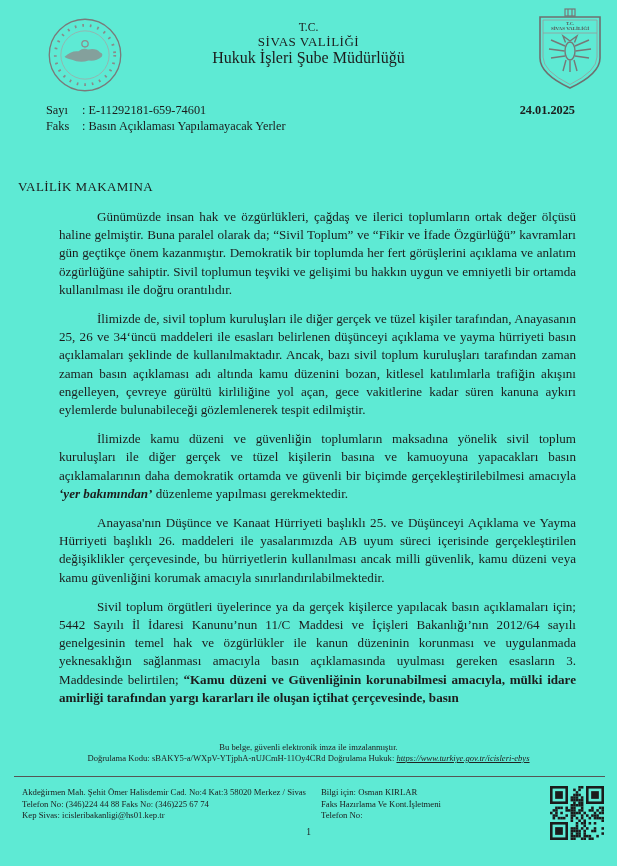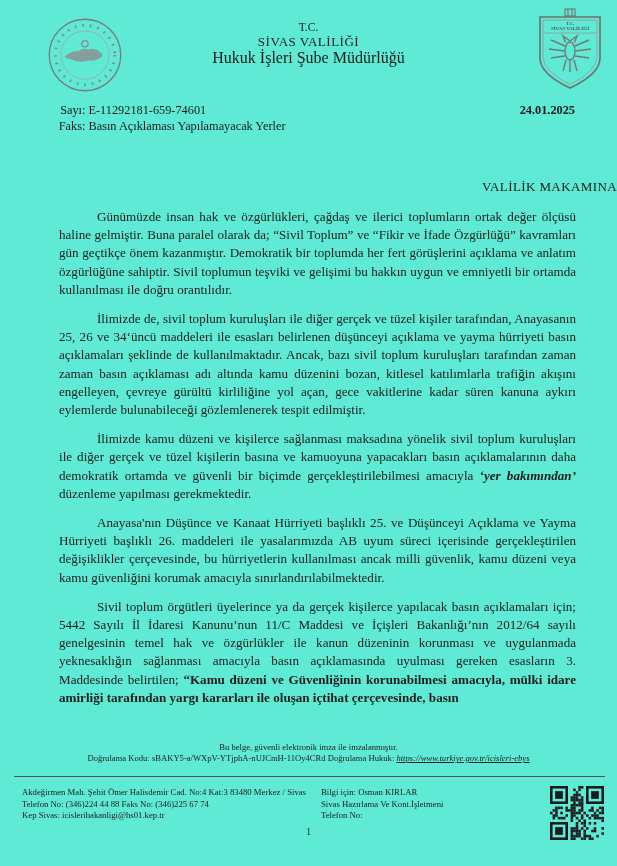--- a/index.html
+++ b/index.html
@@ -19,24 +19,24 @@
   .lh-office{font-size:13px;line-height:16px;letter-spacing:.5px;}
   .lh-dept{font-size:16px;line-height:15px;}
   .emblem{position:absolute;right:12px;top:8px;width:70px;height:84px;}
   .emblem svg{position:absolute;left:0;top:0;}
   .emblem-caption{position:absolute;top:13px;left:0;right:0;text-align:center;color:#555;}
   .emblem-caption .l1{font-size:4.5px;line-height:5px;font-weight:bold;}
   .emblem-caption .l2{font-size:5px;line-height:6px;font-weight:bold;}
   
   .meta{position:absolute;top:103px;left:46px;right:120px;font-size:12.3px;}
   .meta-row{display:flex;line-height:15.5px;}
-  .meta-lbl{width:36px;flex:none;text-align:right;}
+  .meta-lbl{width:36px;flex:none;}
   .doc-date{position:absolute;top:103px;right:42px;font-size:12.3px;line-height:15.5px;font-weight:bold;}
   
-  .recipient{position:absolute;top:179px;left:0;right:0;text-align:right;font-size:13px;letter-spacing:.4px;padding-left:48px;}
+  .recipient{position:absolute;top:179px;left:18px;right:0;text-align:left;font-size:13px;letter-spacing:.4px;}
   .body-text{position:absolute;top:208px;left:46px;right:41px;font-size:13.1px;line-height:18.2px;text-align:justify;}
   .body-text p{margin:0 0 11px 13px;text-indent:38px;}
   .em-bi{font-weight:bold;font-style:italic;}
   .b{font-weight:bold;}
   
   .esign{position:absolute;top:742px;left:0;right:0;text-align:center;font-size:8.6px;line-height:11px;color:#222;}
   .esign a{color:#222;font-style:italic;text-decoration:underline;}
   .divider{position:absolute;top:776px;left:14px;right:12px;border-top:1.2px solid #555;}
   
   .footer-left{position:absolute;top:787px;left:22px;width:375px;font-size:8.7px;line-height:11.6px;}
@@ -99,45 +99,45 @@
       <span class="meta-val">: Basın Açıklaması Yapılamayacak Yerler</span>
     </div>
   </div>
   <div class="doc-date">24.01.2025</div>
 
   <div class="recipient">VALİLİK MAKAMINA</div>
 
   <div class="body-text">
     <p>Günümüzde insan hak ve özgürlükleri, çağdaş ve ilerici toplumların ortak değer ölçüsü haline gelmiştir. Buna paralel olarak da; “Sivil Toplum” ve “Fikir ve İfade Özgürlüğü” kavramları gün geçtikçe önem kazanmıştır. Demokratik bir toplumda her fert görüşlerini açıklama ve anlatım özgürlüğüne sahiptir. Sivil toplumun teşviki ve gelişimi bu hakkın uygun ve emniyetli bir ortamda kullanılması ile doğru orantılıdır.</p>
     <p>İlimizde de, sivil toplum kuruluşları ile diğer gerçek ve tüzel kişiler tarafından, Anayasanın 25, 26 ve 34‘üncü maddeleri ile esasları belirlenen düşünceyi açıklama ve yayma hürriyeti basın açıklamaları şeklinde de kullanılmaktadır. Ancak, bazı sivil toplum kuruluşları tarafından zaman zaman basın açıklaması adı altında kamu düzenini bozan, kitlesel katılımlarla trafiğin akışını engelleyen, çevreye gürültü kirliliğine yol açan, gece vakitlerine kadar süren kanuna aykırı eylemlerde bulunabileceği gözlemlenerek tespit edilmiştir.</p>
-    <p><span>İlimizde kamu düzeni ve kişilerce sağlanması maksadına yönelik sivil toplum kuruluşları ile diğer gerçek ve tüzel kişilerin basına ve kamuoyuna yapacakları basın açıklamalarının daha demokratik ortamda ve güvenli bir biçimde gerçekleştirilebilmesi amacıyla </span><span class="em-bi">‘yer bakımından’</span><span> düzenleme yapılması gerekmektedir.</span></p>
+    <p><span>İlimizde kamu düzeni ve güvenliğin toplumların maksadına yönelik sivil toplum kuruluşları ile diğer gerçek ve tüzel kişilerin basına ve kamuoyuna yapacakları basın açıklamalarının daha demokratik ortamda ve güvenli bir biçimde gerçekleştirilebilmesi amacıyla </span><span class="em-bi">‘yer bakımından’</span><span> düzenleme yapılması gerekmektedir.</span></p>
     <p>Anayasa'nın Düşünce ve Kanaat Hürriyeti başlıklı 25. ve Düşünceyi Açıklama ve Yayma Hürriyeti başlıklı 26. maddeleri ile yasalarımızda AB uyum süreci içerisinde gerçekleştirilen değişiklikler çerçevesinde, bu hürriyetlerin kullanılması ancak milli güvenlik, kamu düzeni veya kamu güvenliğini korumak amacıyla sınırlandırılabilmektedir.</p>
     <p><span>Sivil toplum örgütleri üyelerince ya da gerçek kişilerce yapılacak basın açıklamaları için; 5442 Sayılı İl İdaresi Kanunu’nun 11/C Maddesi ve İçişleri Bakanlığı’nın 2012/64 sayılı genelgesinin temel hak ve özgürlükler ile kanun düzeninin korunması ve uygulanmada yeknesaklığın sağlanması amacıyla basın açıklamasında uyulması gereken esasların 3. Maddesinde belirtilen; </span><span class="b">“Kamu düzeni ve Güvenliğinin korunabilmesi amacıyla, mülki idare amirliği tarafından yargı kararları ile oluşan içtihat çerçevesinde, basın</span></p>
   </div>
 
   <div class="esign">
     <div>Bu belge, güvenli elektronik imza ile imzalanmıştır.</div>
     <div>
       <span>Doğrulama Kodu: </span><span>sBAKY5-a/WXpV-YTjphA-nUJCmH-11Oy4CRd</span><span> Doğrulama Hukuk: </span><a href="#">https://www.turkiye.gov.tr/icisleri-ebys</a>
     </div>
   </div>
 
   <div class="divider"></div>
 
   <div class="footer-left">
-    <div>Akdeğirmen Mah. Şehit Ömer Halisdemir Cad. No:4 Kat:3 83480 Merkez / Sivas</div>
+    <div>Akdeğirmen Mah. Şehit Ömer Halisdemir Cad. No:4 Kat:3 58020 Merkez / Sivas</div>
     <div>Telefon No: (346)224 44 88 Faks No: (346)225 67 74</div>
     <div>
       <span>Kep Sivas: </span><span>icisleribakanligi@hs01.kep.tr</span>
     </div>
   </div>
 
   <div class="footer-right">
     <div>Bilgi için: Osman KIRLAR</div>
-    <div>Sivas Hazırlama Ve Kont.İşletmeni</div>
+    <div>Faks Hazırlama Ve Kont.İşletmeni</div>
     <div>Telefon No:</div>
   </div>
 
   <svg id="qr-svg" class="qr" viewBox="0 0 55 55" aria-hidden="true">
       <rect x="28.80952380952381" y="0" width="2.619047619047619" height="2.619047619047619" fill="#1b1b1b"></rect>
       <rect x="31.42857142857143" y="0" width="2.619047619047619" height="2.619047619047619" fill="#1b1b1b"></rect>
       <rect x="23.571428571428573" y="2.619047619047619" width="2.619047619047619" height="2.619047619047619" fill="#1b1b1b"></rect>
       <rect x="28.80952380952381" y="2.619047619047619" width="2.619047619047619" height="2.619047619047619" fill="#1b1b1b"></rect>
       <rect x="26.19047619047619" y="5.238095238095238" width="2.619047619047619" height="2.619047619047619" fill="#1b1b1b"></rect>
       <rect x="23.571428571428573" y="7.857142857142858" width="2.619047619047619" height="2.619047619047619" fill="#1b1b1b"></rect>

